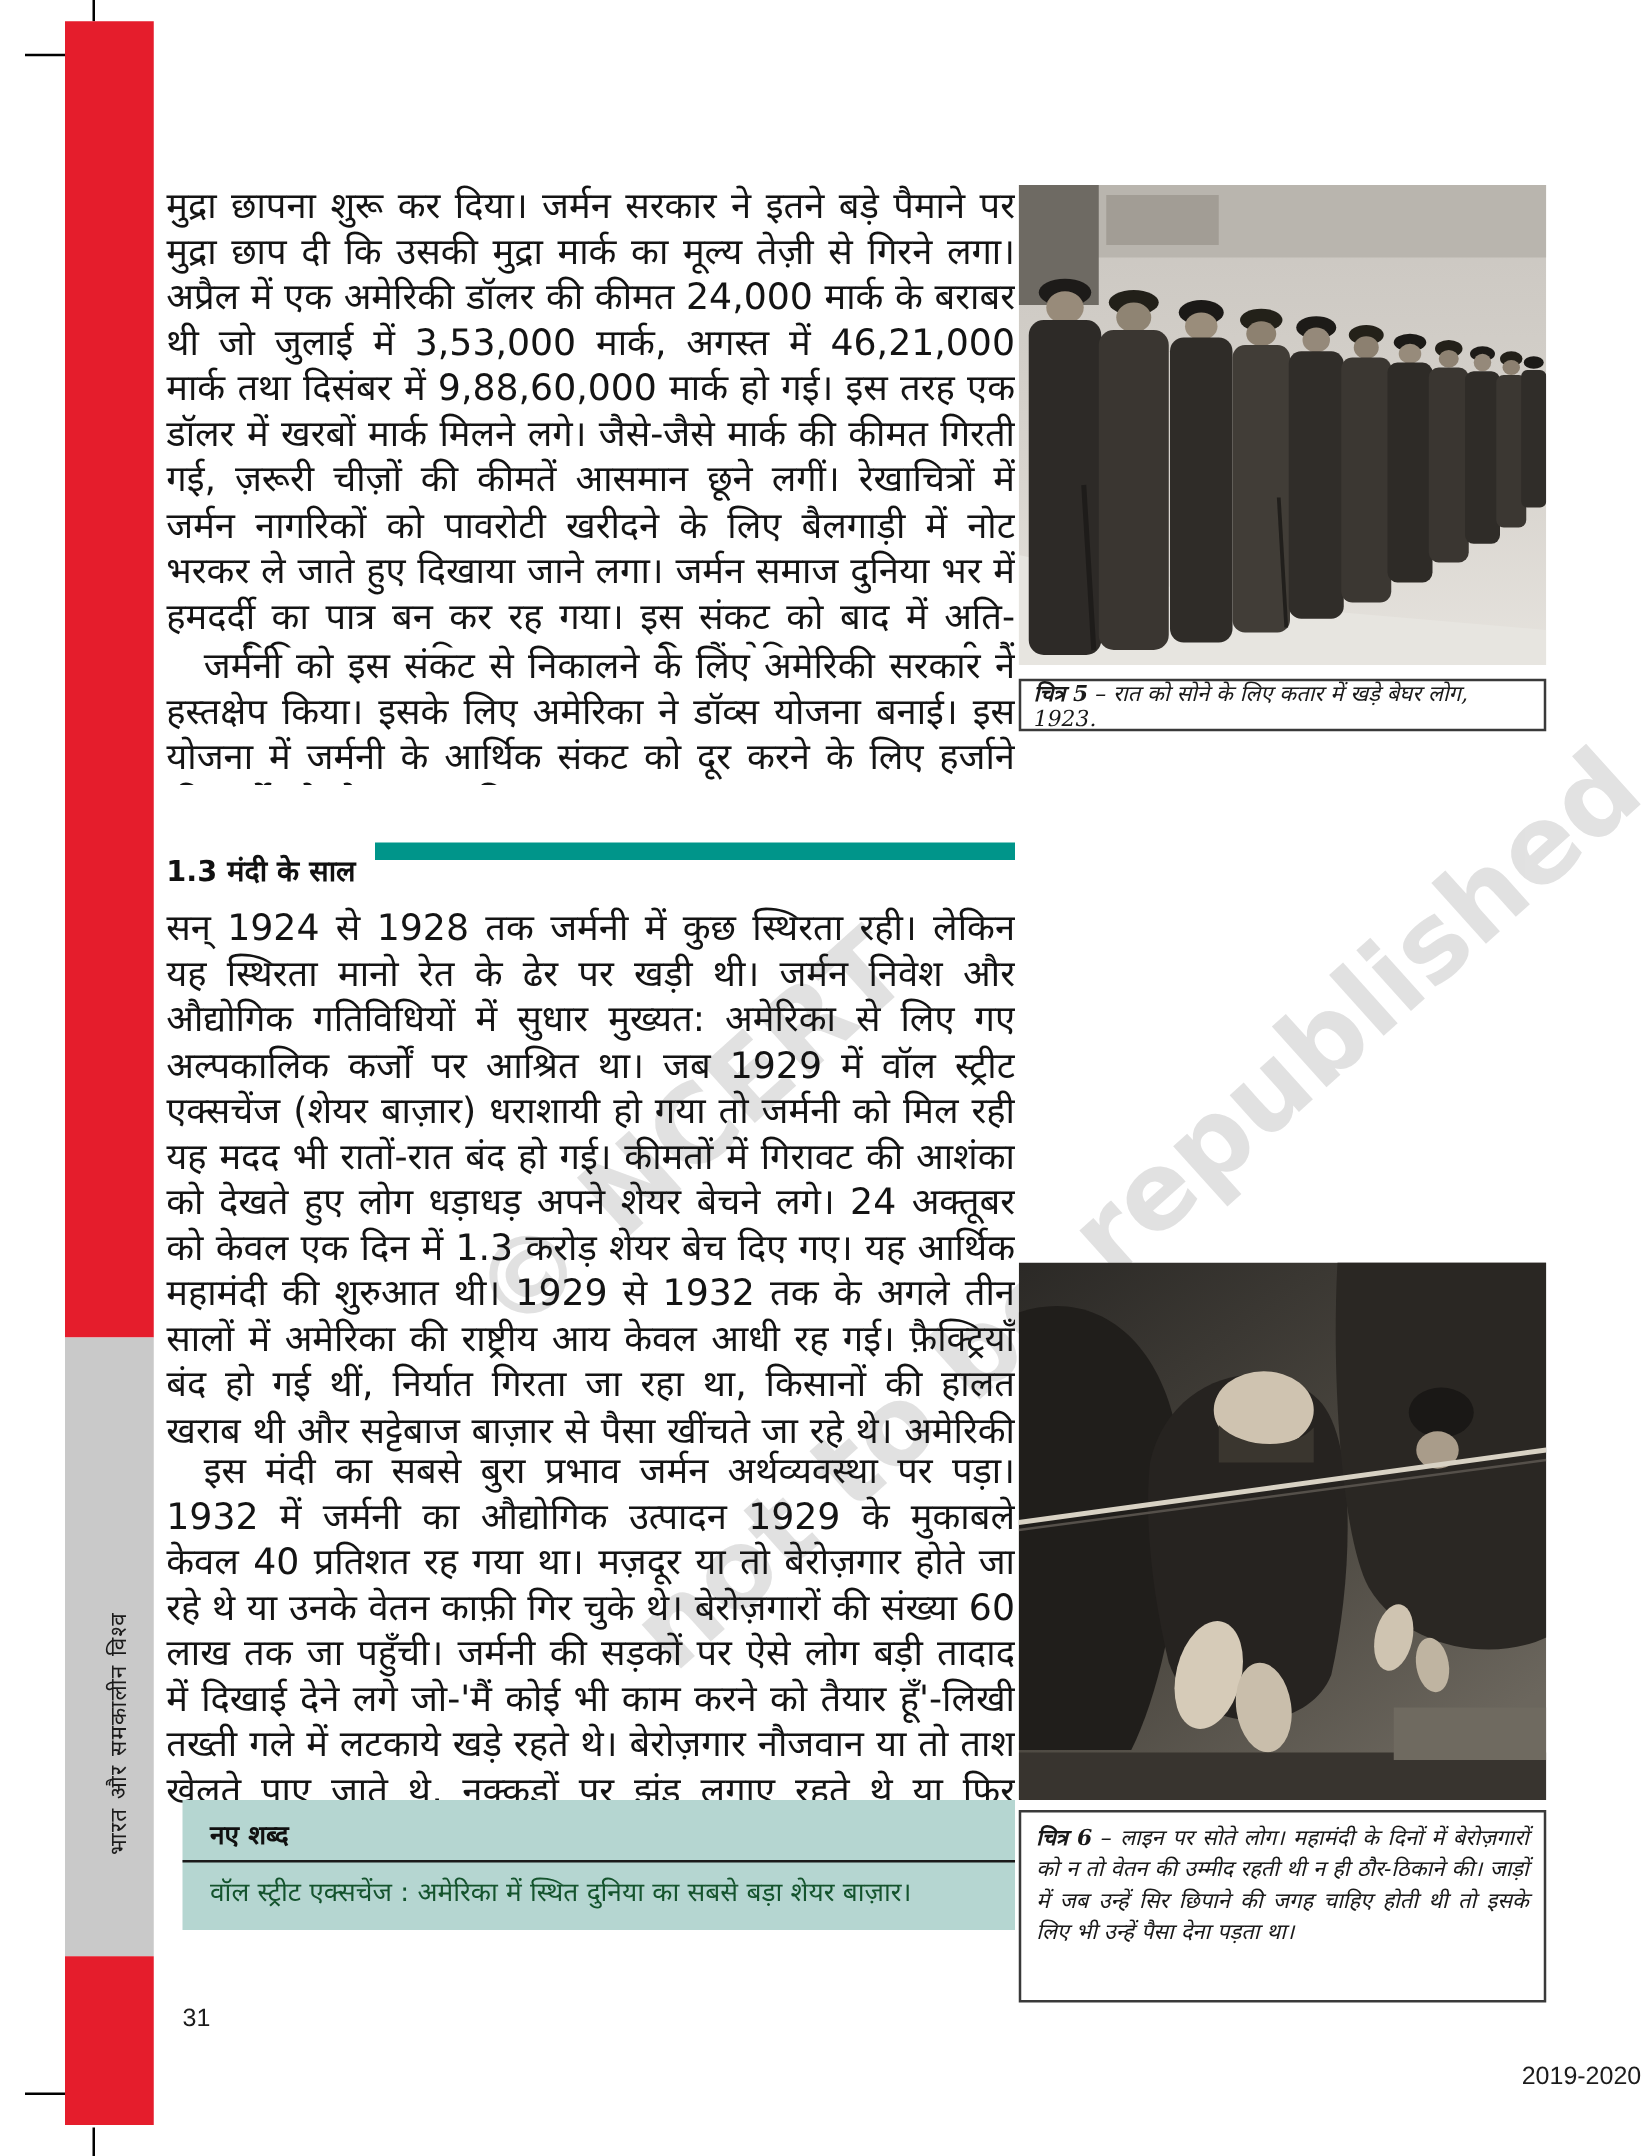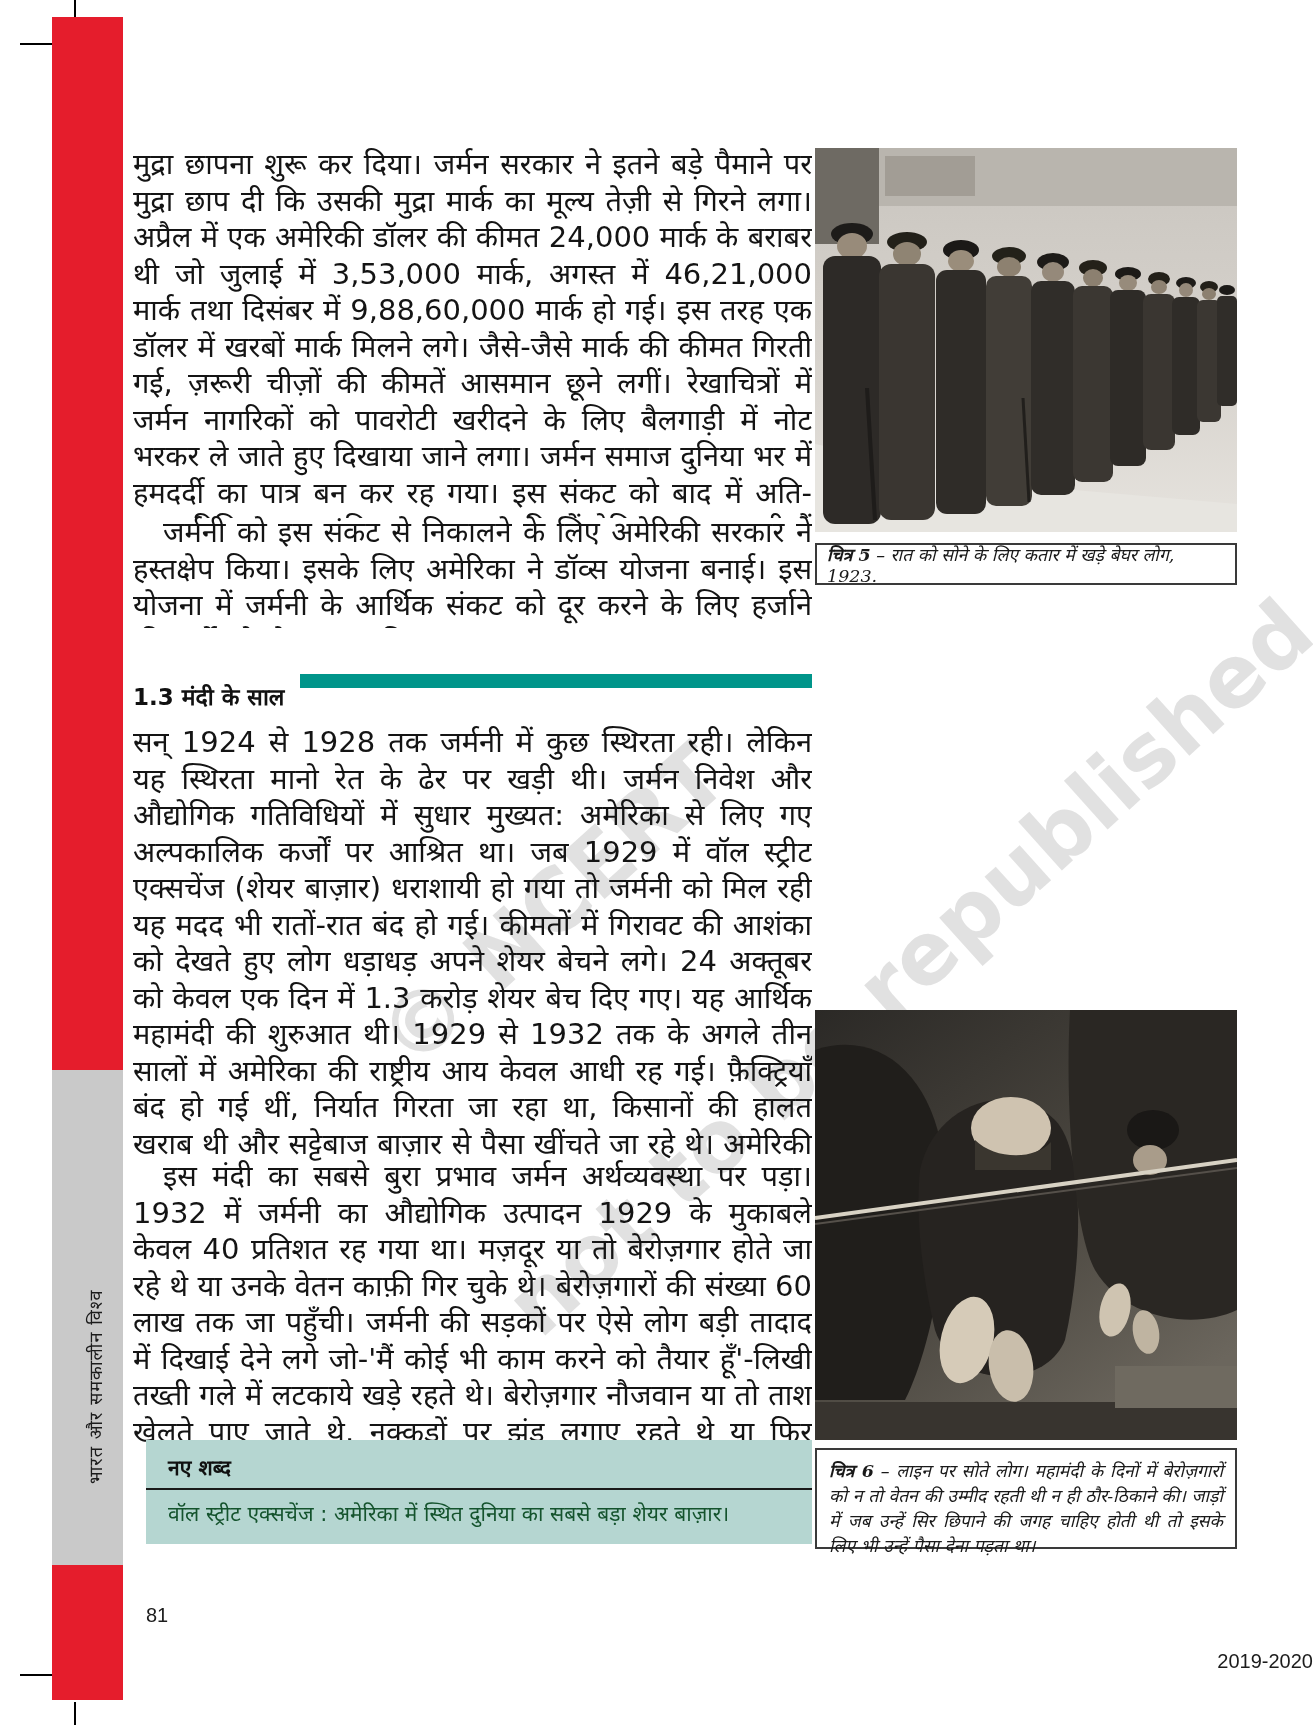--- a/index.html
+++ b/index.html
@@ -73,21 +73,21 @@
   #fig5-photo { left:815px; top:148px;  width:422px; height:384px; }
   #fig6-photo { left:815px; top:1010px; width:422px; height:430px; }
 
   .caption-box {
     position:absolute; left:815px; width:422px; background:#fff;
     border:2px solid #3a3a3a;
     font-family:"DejaVu Serif", serif; font-style:italic;
     font-size:17.5px; color:#191919;
   }
   #fig5-caption { top:543px;  height:42px; display:flex; align-items:center; padding:0 10px; }
-  #fig6-caption { top:1448px; height:101px; padding:9px 12px; line-height:25px; text-align:justify; }
+  #fig6-caption { top:1448px; height:154px; padding:9px 12px; line-height:25px; text-align:justify; }
   .cap-label { font-weight:bold; }
 
   
   .page-number { position:absolute; left:146px; top:1604px; font-size:20px; color:#1c1c1c;
                  font-family:"Liberation Sans", sans-serif; }
   .footer-year { position:absolute; left:0; right:0; top:1650px; text-align:right;
                  font-size:20px; color:#1c1c1c; font-family:"Liberation Sans", sans-serif; }
 </style>
 </head>
 <body>
@@ -232,16 +232,16 @@
     <ellipse cx="331" cy="322" rx="13" ry="22" fill="#bfb4a1" transform="rotate(-10 331 322)"></ellipse>
 
     <rect x="0" y="392" width="422" height="38" fill="#38342f"></rect>
     <rect x="300" y="356" width="122" height="42" fill="#6f6a60"></rect>
   </svg>
 
   <div class="caption-box" id="fig6-caption">
     <span class="cap-label">चित्र 6</span><span> – लाइन पर सोते लोग। महामंदी के दिनों में बेरोज़गारों को न तो वेतन की उम्मीद रहती थी न ही ठौर-ठिकाने की। जाड़ों में जब उन्हें सिर छिपाने की जगह चाहिए होती थी तो इसके लिए भी उन्हें पैसा देना पड़ता था।</span>
   </div>
 
-  <div class="page-number">81</div>
+  <div class="page-number">31</div>
   <div class="footer-year">2019-2020</div>
 
 </div>
 
 </body></html>

